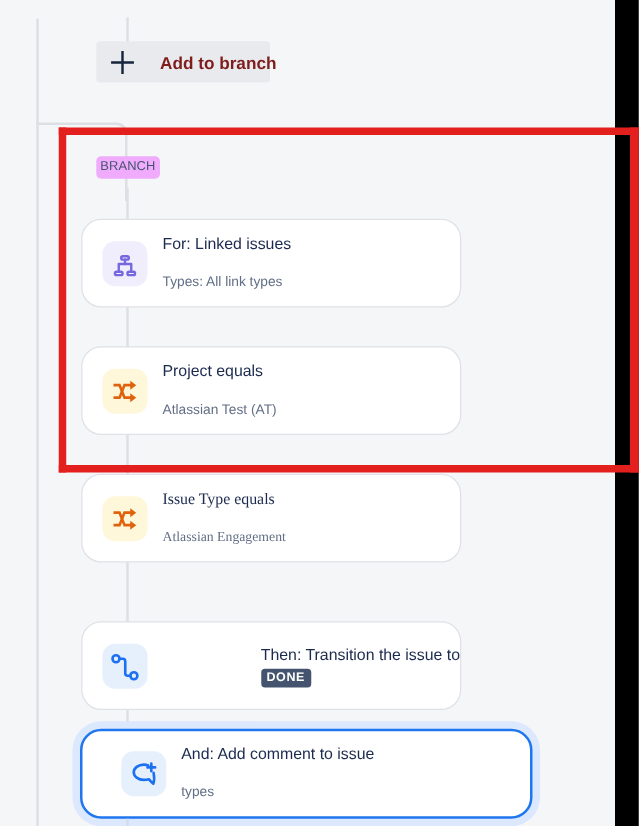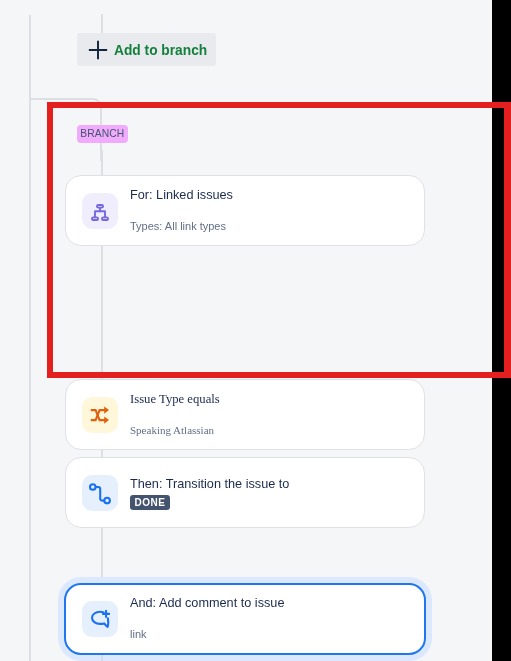--- a/index.html
+++ b/index.html
@@ -12,28 +12,28 @@
   .canvas { position:absolute; left:0; top:0; width:511px; height:661px; }
   .black-strip { position:absolute; left:492px; top:0; width:19px; height:661px; background:#000; }
 
   .vline { position:absolute; width:2px; background:#dcdfe4; }
 
   .branch-elbow { position:absolute; left:29.2px; top:91px; width:80px; height:70px; }
 
   .add-btn { position:absolute; left:77px; top:33px; width:139px; height:33px; background:#e8eaee;
              border-radius:3px; display:flex; align-items:center; border:none; cursor:pointer;
              padding:0 12px 0 11px; white-space:nowrap; }
-  .add-btn .label { font-size:13.75px; font-weight:600; color:#15803d; letter-spacing:0.0px; margin-left:6px; position:relative; top:1.2px;}
+  .add-btn .label { font-size:13.75px; font-weight:600; color:#7f1d1d; letter-spacing:0.0px; margin-left:20px; position:relative; top:1.2px;}
   .plus { width:20px; height:20px; display:block; flex:0 0 auto; }
 
   .branch-chip { position:absolute; left:76.5px; top:124.5px; height:18.3px; width:51.6px;
                  background:#f0abfc; border-radius:4px; display:flex; align-items:center;
                  justify-content:center; font-size:10.3px; color:#44546f; letter-spacing:0.1px; }
 
-  .card { position:absolute; left:65px; width:360px; height:71px; background:#fff;
+  .card { position:absolute; left:65px; width:304px; height:71px; background:#fff;
           border:1px solid #dfe1e6; border-radius:16px; display:flex; align-items:center; }
   .iconbox { width:36px; height:36px; overflow:hidden; border-radius:10px; margin-left:16px;
              display:flex; align-items:center; justify-content:center; flex:0 0 auto; }
   .texts { margin-left:12px; position:relative; top:0.8px; }
   .card.selected .texts { top:-0.5px; }
   .t1 { font-size:12.7px; color:#1b2a4e; line-height:15px; }
   .t2 { font-size:11px; color:#626f86; line-height:15px; margin-top:16px; }
   .badge { display:inline-block; background:#44546f; color:#fff; font-size:10px; font-weight:700;
            height:15px; line-height:15px; padding:0 4.5px; border-radius:3px; letter-spacing:0.5px; margin-top:2px;}
   .card.selected { border:2px solid #1f76ef; box-shadow:0 0 0 6px #dbe8fd; border-radius:17px; }
@@ -78,66 +78,82 @@
           <path d="M13 24.35 V18.2 H23 V24.35"></path>
         </g>
       </svg>
     </div>
     <div class="texts">
       <div class="t1">For: Linked issues</div>
       <div class="t2">Types: All link types</div>
     </div>
   </div>
 
+  <div class="card" style="top:277px;">
+    <div class="iconbox" style="background:#fff7da;">
+      <svg width="36" height="36" viewBox="0 0 36 36">
+        <g fill="none" stroke="#e0620d" stroke-width="2.1" stroke-linecap="butt" stroke-linejoin="miter">
+          <path d="M8.8 13.1 H13.6 L17.6 23.1 H23.2"></path>
+          <path d="M8.8 23.1 H13.6 L17.6 13.1 H23.2"></path>
+        </g>
+        <path d="M22.2 9.5 L27 13.1 L22.2 16.7 Z" fill="#e0620d"></path>
+        <path d="M22.2 19.5 L27 23.1 L22.2 26.7 Z" fill="#e0620d"></path>
+      </svg>
+    </div>
+    <div class="texts">
+      <div class="t1">Project equals</div>
+      <div class="t2">Atlassian Test (AT)</div>
+    </div>
+  </div>
 
   <div class="card" style="top:379px;font-family:Liberation Serif, serif;">
     <div class="iconbox" style="background:#fff7da;">
       <svg width="36" height="36" viewBox="0 0 36 36">
         <g fill="none" stroke="#e0620d" stroke-width="2.1" stroke-linecap="butt" stroke-linejoin="miter">
           <path d="M8.8 13.1 H13.6 L17.6 23.1 H23.2"></path>
           <path d="M8.8 23.1 H13.6 L17.6 13.1 H23.2"></path>
         </g>
         <path d="M22.2 9.5 L27 13.1 L22.2 16.7 Z" fill="#e0620d"></path>
         <path d="M22.2 19.5 L27 23.1 L22.2 26.7 Z" fill="#e0620d"></path>
       </svg>
     </div>
     <div class="texts">
       <div class="t1">Issue Type equals</div>
-      <div class="t2">Speaking Atlassian</div>
+      <div class="t2">Atlassian Engagement</div>
     </div>
   </div>
 
-  <div class="card" style="top:457px;">
+  <div class="card" style="top:497px;justify-content:space-between;">
     <div class="iconbox" style="background:#e6f0fd;">
       <svg width="36" height="36" viewBox="0 0 36 36">
         <g fill="none" stroke="#1c71f2" stroke-width="2.1" stroke-linecap="round" stroke-linejoin="round">
           <circle cx="10.8" cy="12" r="2.8"></circle>
           <circle cx="25.1" cy="25.6" r="2.8"></circle>
           <path d="M13.7 12 H16.2 a2 2 0 0 1 2 2 V23.6 a2 2 0 0 0 2 2 H22.2"></path>
         </g>
       </svg>
     </div>
     <div class="texts">
       <div class="t1">Then: Transition the issue to</div>
       <span class="badge">DONE</span>
     </div>
   </div>
 
-  <div class="card selected" style="top:583px; left:64px; width:362px; height:72px;">
+  <div class="card selected" style="top:583px; left:64px; width:362px; height:72px;padding-left:15px;">
     <div class="iconbox" style="background:#e6f0fd;">
       <svg width="36" height="36" viewBox="0 0 36 36">
         <g fill="none" stroke="#1c71f2" stroke-width="2.1" stroke-linecap="round" stroke-linejoin="round">
           <path d="M21.6 11.45 C20.5 10.95 19.3 10.7 18 10.7 C13.58 10.7 10 13.43 10 16.8 C10 20.17 13.58 22.9 18 22.9 C19.6 22.9 21.1 22.72 22.2 22.4 C23.2 23.9 24.4 25.0 25.65 25.95 C26.45 23.6 26.45 20.2 25.9 17.3"></path>
           <path d="M21.0 12.9 H27.1 M24.05 9.85 V15.95"></path>
         </g>
       </svg>
     </div>
     <div class="texts">
       <div class="t1">And: Add comment to issue</div>
-      <div class="t2">link</div>
+      <div class="t2">types</div>
     </div>
   </div>
 
   <div class="black-strip"></div>
 
   <div class="vline" style="left:100.8px; top:655px; height:6px; background:#d5dce9;"></div>
 
   <div class="redbox"></div>
   <div class="redbox-right"></div>
 </div>

